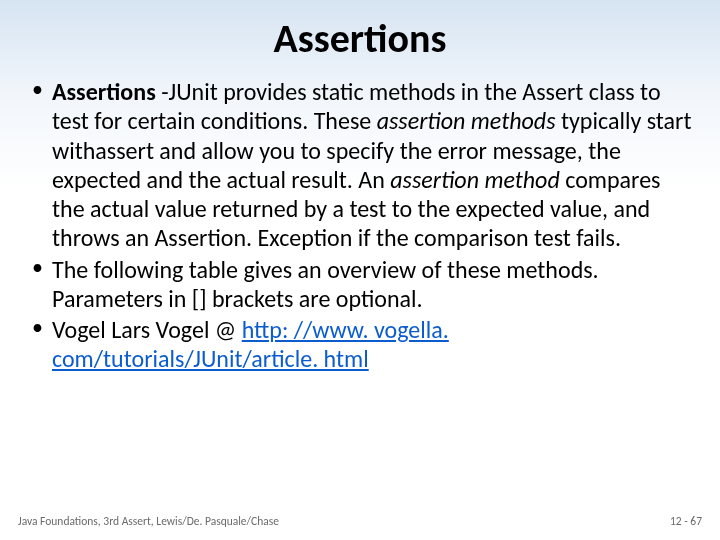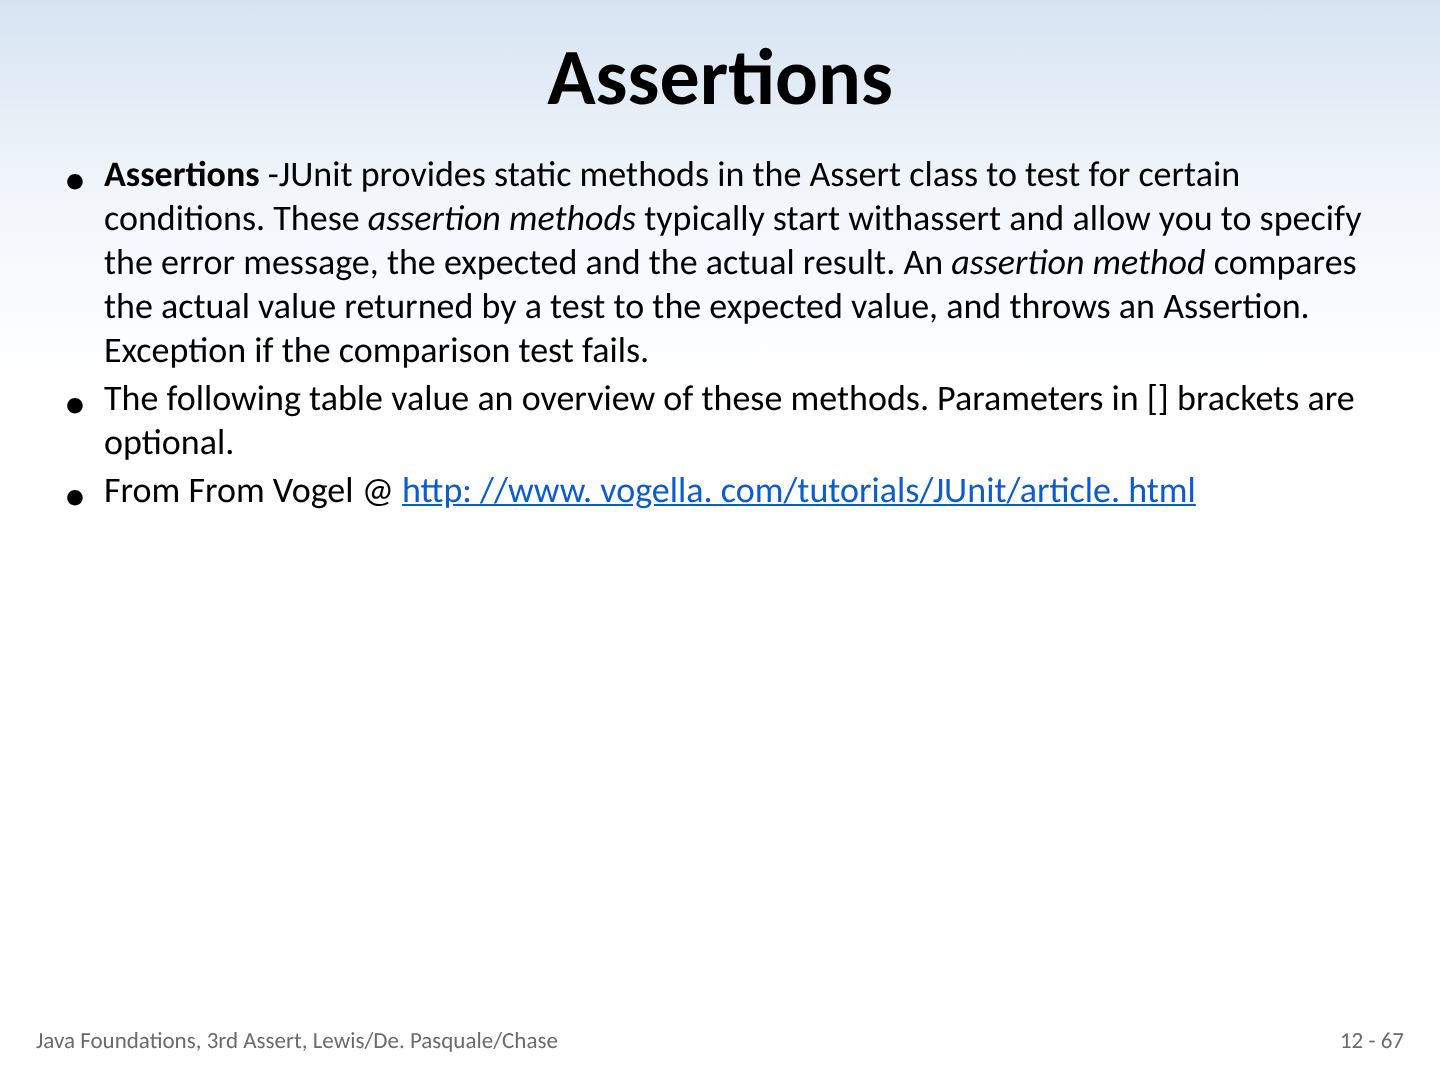--- a/index.html
+++ b/index.html
@@ -29,21 +29,21 @@
     padding: 0 28px 0 28px;
   }
   ul.bullets {
     list-style: none;
     margin: 8px 0 0 0;
     padding: 0;
   }
   ul.bullets > li {
     position: relative;
     padding-left: 24px;
-    font-size: 18px;
+    font-size: 24px;
     line-height: 1.22;
     color: #000;
     margin-bottom: 2px;
   }
   ul.bullets > li::before {
     content: "•";
     position: absolute;
     left: 4px;
     top: 0;
     font-size: 22px;
@@ -85,24 +85,24 @@
 <div class="slide">
 
   <div class="title">Assertions</div>
 
   <div class="content">
     <ul class="bullets">
       <li>
         <span class="bold">Assertions</span><span> -JUnit provides static methods in the </span><span>Assert class to test for certain conditions. These </span><span class="italic">assertion methods</span><span> typically start withassert and allow you to specify the error message, the expected and the actual result. An </span><span class="italic">assertion method</span><span> compares the actual value returned by a test to the expected value, and throws an Assertion. Exception if the comparison test fails.</span>
       </li>
       <li>
-        <span>The following table value an overview of these methods. Parameters in [] brackets are optional.</span>
+        <span>The following table gives an overview of these methods. Parameters in [] brackets are optional.</span>
       </li>
       <li>
-        <span>From From Vogel @ </span><span class="link">http: //www. vogella. com/tutorials/JUnit/article. html</span>
+        <span>Vogel Lars Vogel @ </span><span class="link">http: //www. vogella. com/tutorials/JUnit/article. html</span>
       </li>
     </ul>
   </div>
 
   <div class="footer">
     <span class="footer-left">Java Foundations, 3rd Assert, Lewis/De. Pasquale/Chase</span>
     <span class="footer-right">12 - 67</span>
   </div>
 
 </div>

